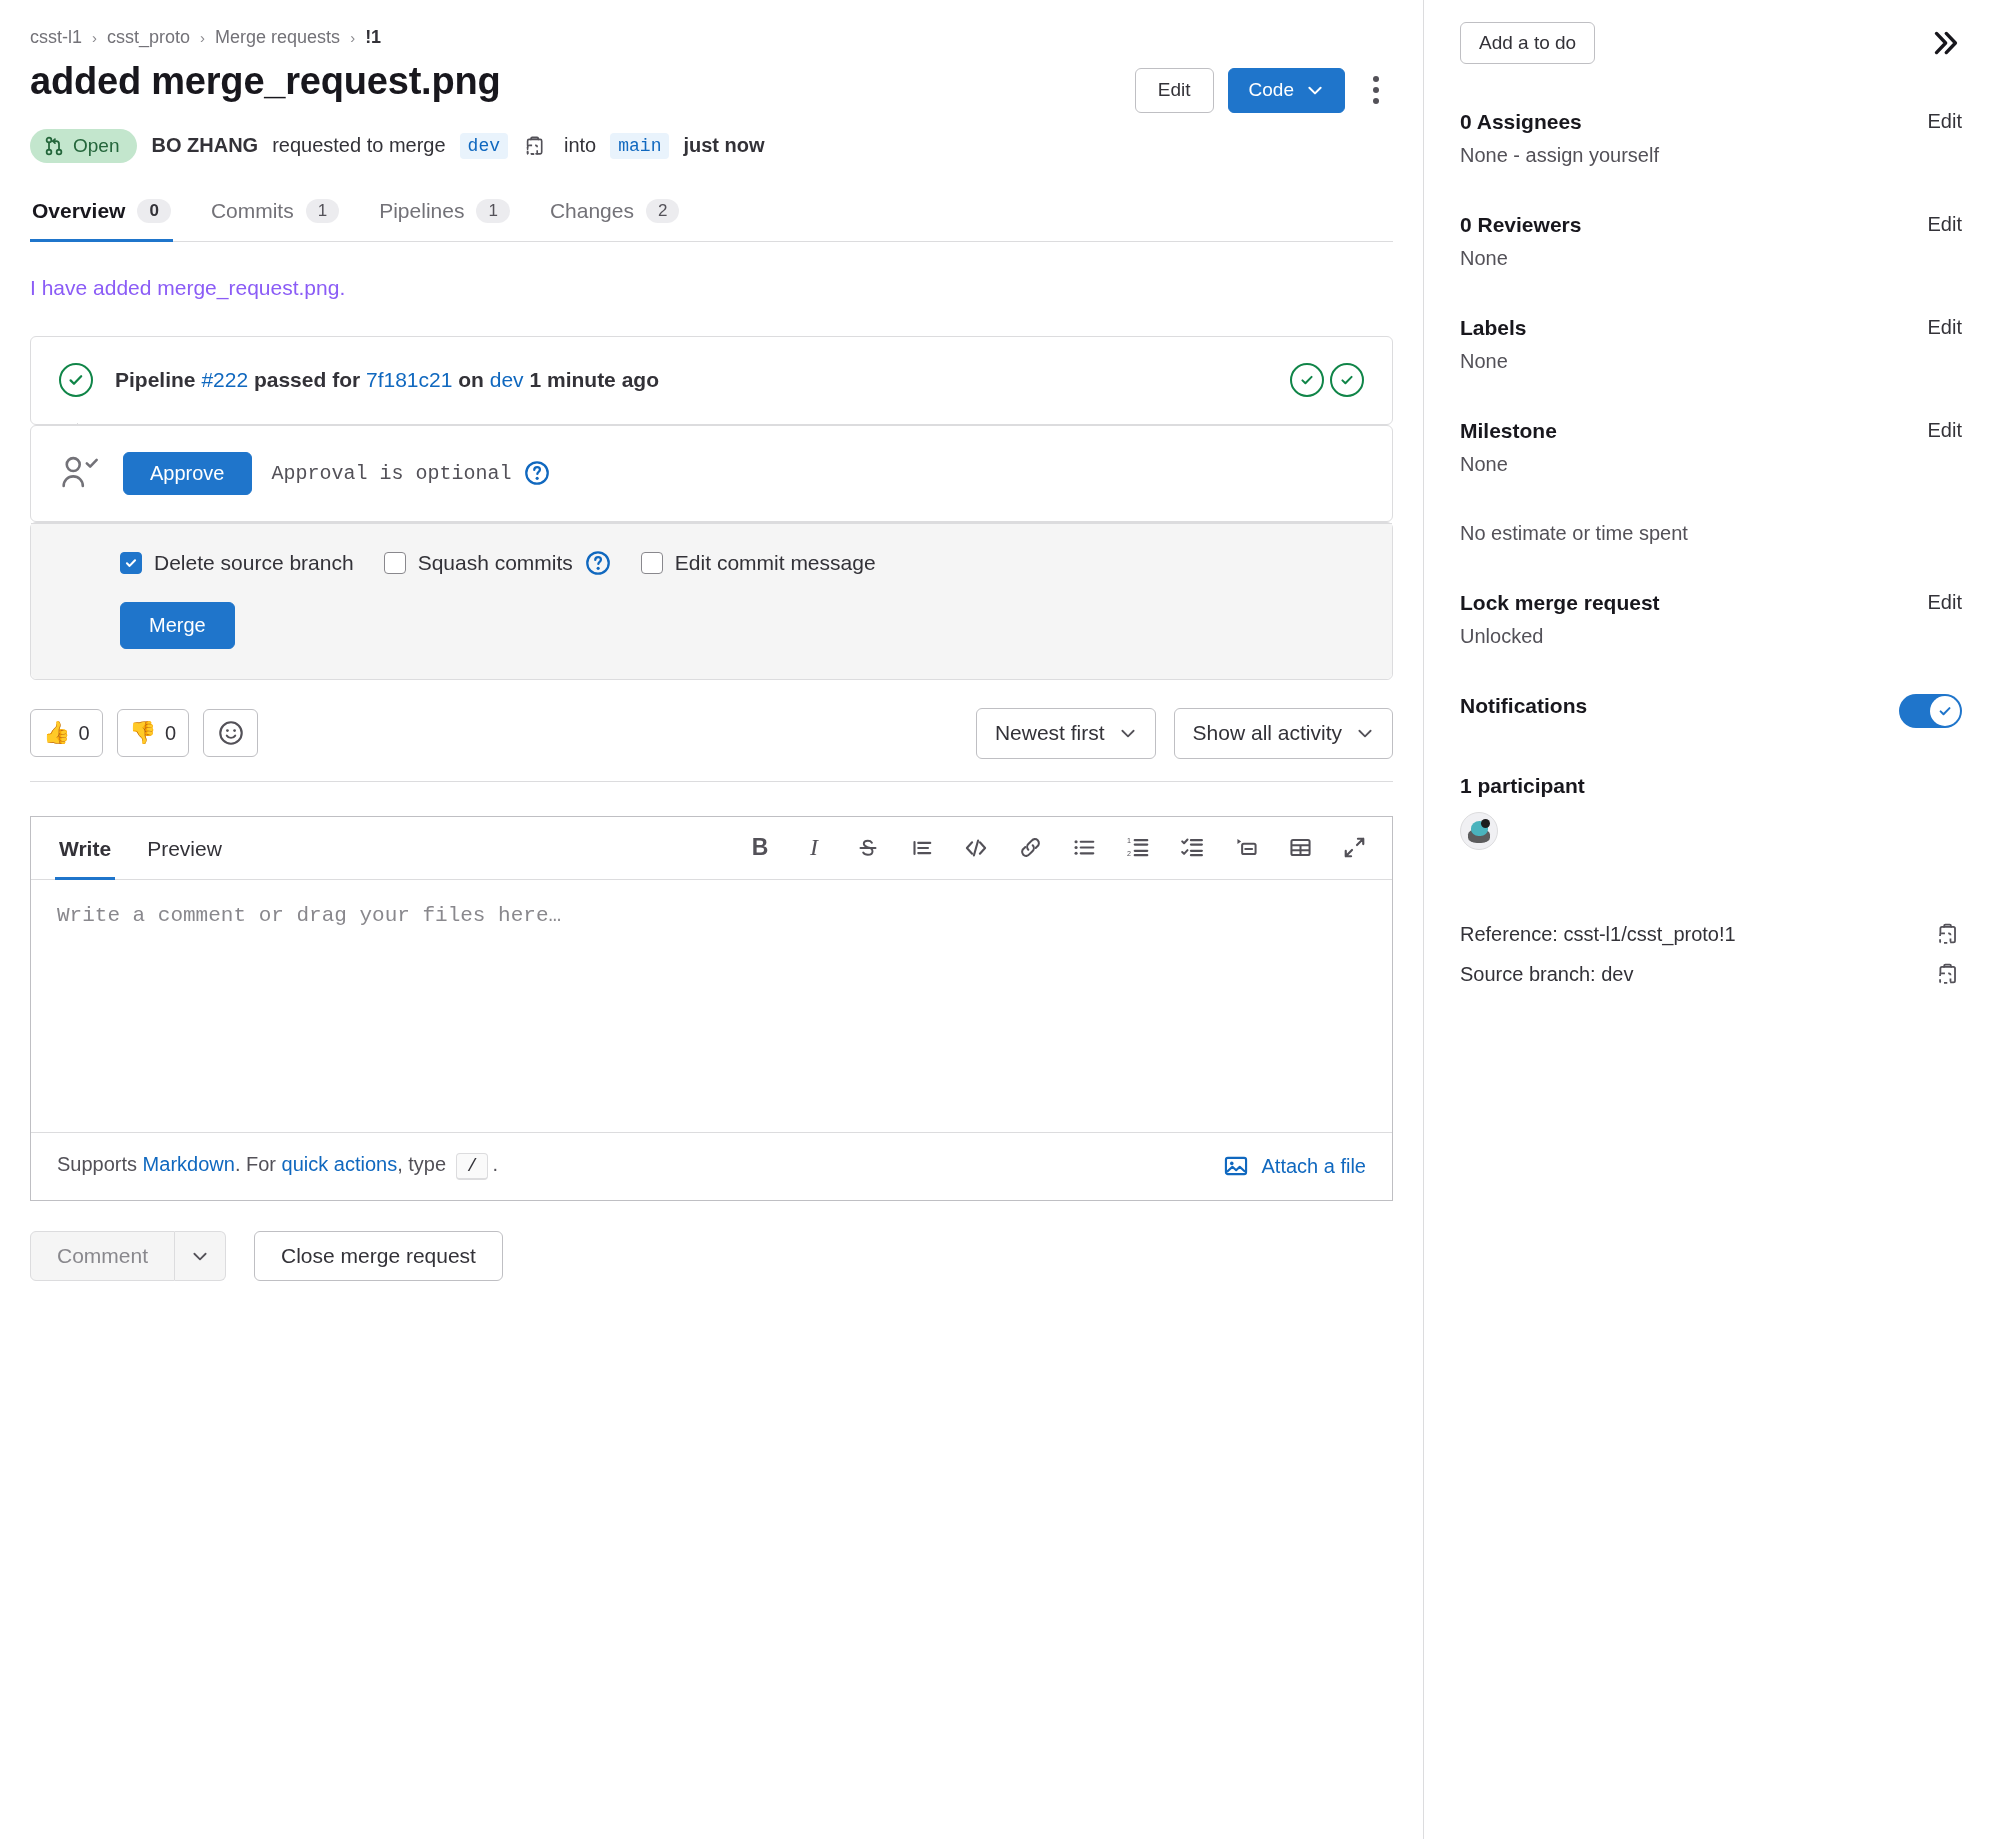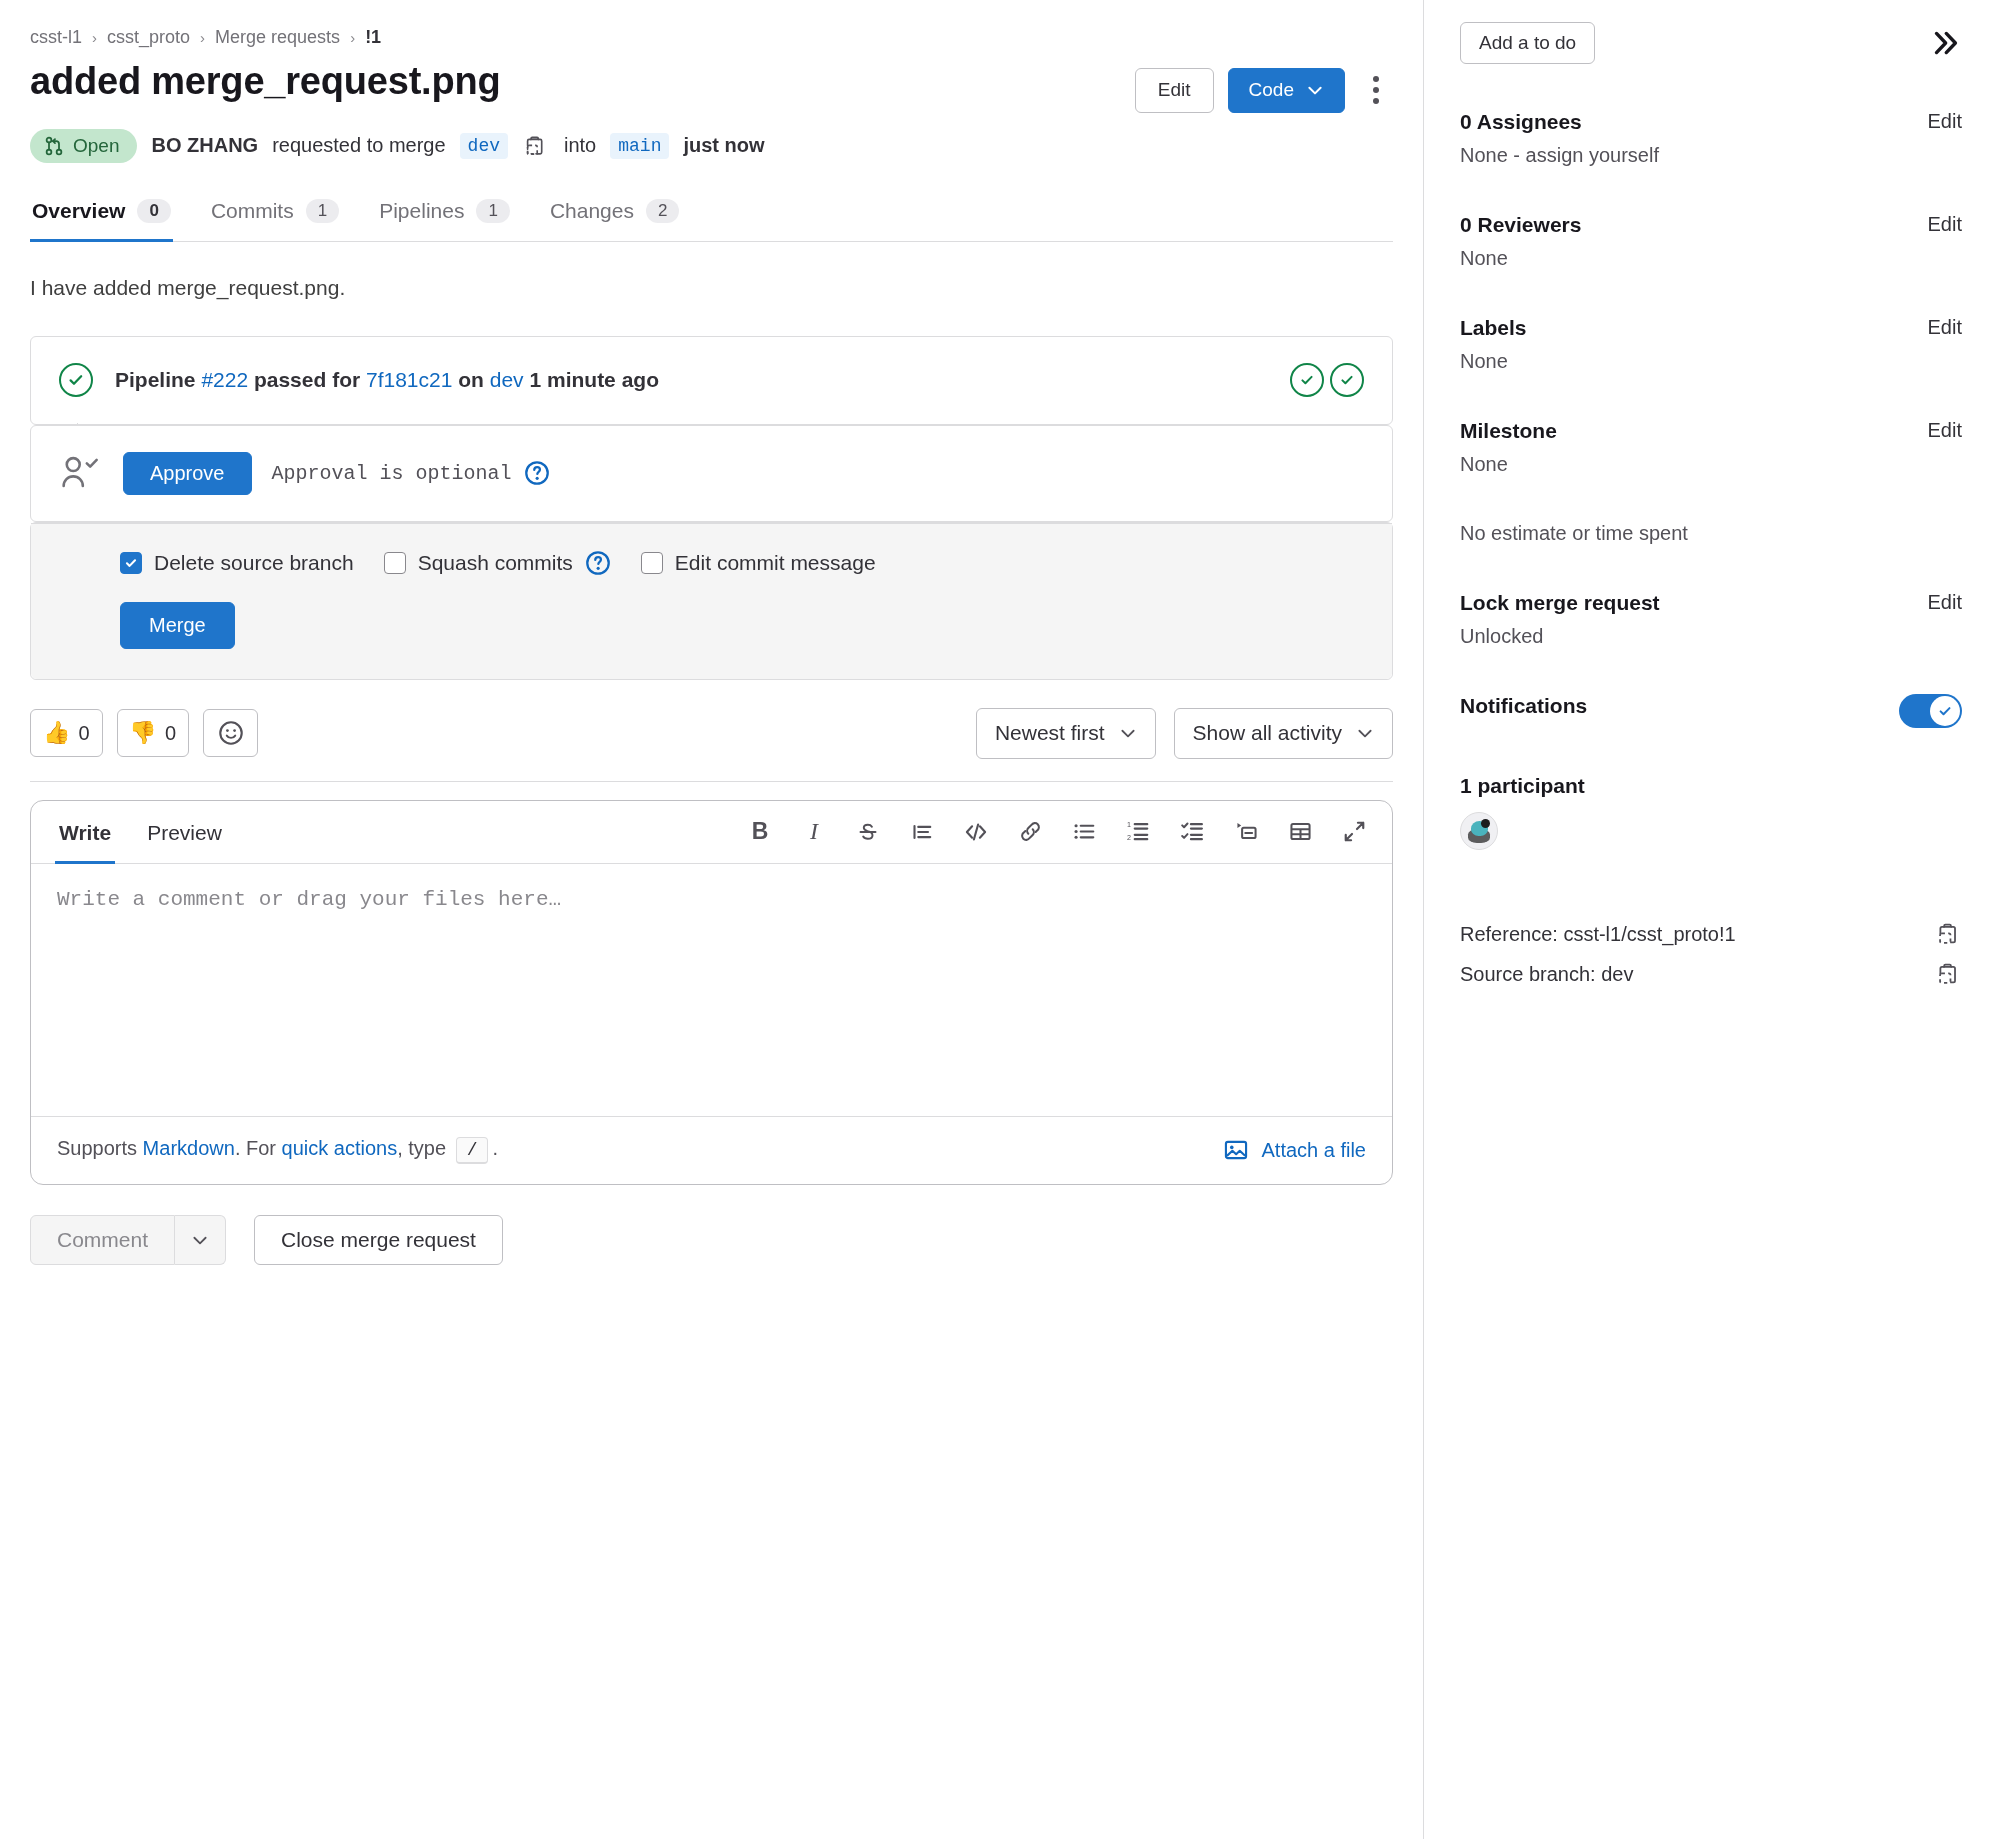--- a/index.html
+++ b/index.html
@@ -63,21 +63,21 @@
   .copy-btn { cursor: pointer; display: inline-flex; align-items: center; padding: 2px; }
 
   
   .tabs { display: flex; align-items: flex-end; gap: 36px; margin-top: 26px; border-bottom: 1px solid #dcdcde; }
   .tab { display: flex; align-items: center; gap: 12px; padding: 10px 2px 16px 2px; font-size: 21px; color: #737278; cursor: pointer; border-bottom: 3px solid transparent; margin-bottom: -1px; }
   .tab.active { color: #18171d; font-weight: 700; border-bottom-color: #1f75cb; }
   .tab .count { background: #ececef; color: #535158; border-radius: 989px; font-size: 17px; padding: 2px 12px; font-weight: 400; }
   .tab.active .count { color: #333238; font-weight: 700; }
 
   
-  .description { font-size: 21px; color: #404040; margin-top: 34px; }
+  .description { font-size: 21px; color: #8b5cf6; margin-top: 34px; }
 
   
   .widget-stack { margin-top: 36px; position: relative; }
   .widget {
     border: 1px solid #dcdcde; border-radius: 6px; background: #fff;
     position: relative;
   }
   .widget-connector {
     position: absolute; left: 47px; width: 1px; background: #dcdcde; height: 36px;
   }
@@ -111,21 +111,21 @@
   .merge-note code { font-family: "Liberation Mono", monospace; font-size: 19px; color: #333238; }
   .btn-merge { margin-top: 26px; background: #1f75cb; border: 1px solid #1f75cb; color: #fff; font-size: 20px; border-radius: 6px; padding: 11px 28px; cursor: pointer; }
 
   
   .reactions-bar { display: flex; align-items: center; margin-top: 28px; padding-bottom: 22px; border-bottom: 1px solid #dcdcde; }
   .react-btn { border: 1px solid #bfbfc3; background: #fff; border-radius: 6px; height: 48px; min-width: 63px; display: inline-flex; align-items: center; justify-content: center; gap: 8px; font-size: 20px; color: #333238; margin-right: 14px; cursor: pointer; padding: 0 12px; }
   .sorts { margin-left: auto; display: flex; gap: 18px; }
   .dropdown { border: 1px solid #bfbfc3; background: #fff; border-radius: 6px; height: 51px; display: inline-flex; align-items: center; gap: 14px; padding: 0 18px; font-size: 21px; color: #333238; cursor: pointer; }
 
   
-  .editor { margin-top: 18px; border: 1px solid #bfbfc3; border-radius: 13px; background: #fff; }
+  .editor { margin-top: 34px; border: 1px solid #bfbfc3; border-radius: 0; background: #fff; }
   .editor-head { display: flex; align-items: center; padding: 12px 24px 0 24px; border-bottom: 1px solid #dcdcde; }
   .etab { font-size: 21px; padding: 8px 4px 16px 4px; color: #333238; cursor: pointer; border-bottom: 3px solid transparent; margin-bottom: -1px; margin-right: 28px; }
   .etab.active { font-weight: 700; border-bottom-color: #1f75cb; }
   .toolbar { margin-left: auto; display: flex; align-items: center; gap: 26px; padding-bottom: 12px; color: #535158; }
   .tool { cursor: pointer; display: inline-flex; align-items: center; justify-content: center; width: 28px; height: 28px; }
   .tool.bold { font-weight: 700; font-size: 23px; }
   .tool.italic { font-style: italic; font-family: "Liberation Serif", serif; font-size: 24px; }
   .editor-body { padding: 24px 26px; min-height: 252px; }
   .editor-placeholder { font-family: "Liberation Mono", monospace; font-size: 21px; color: #89888d; }
   .editor-foot { border-top: 1px solid #dcdcde; padding: 20px 26px; display: flex; align-items: center; font-size: 20px; color: #535158; }

